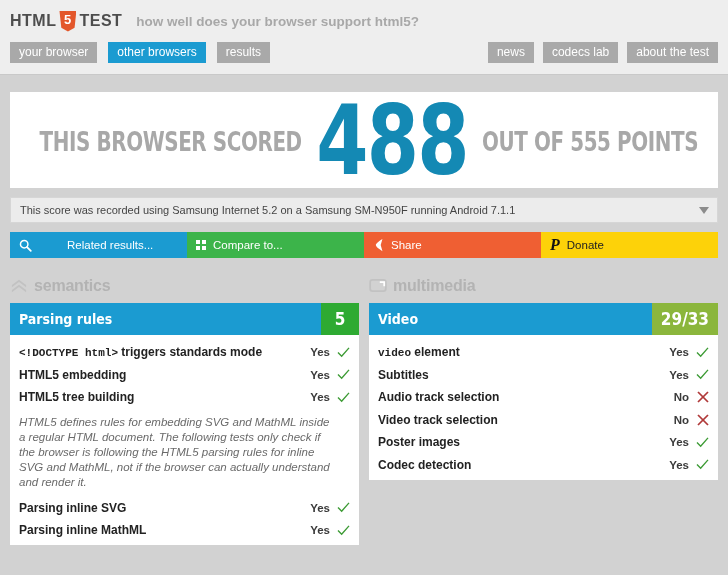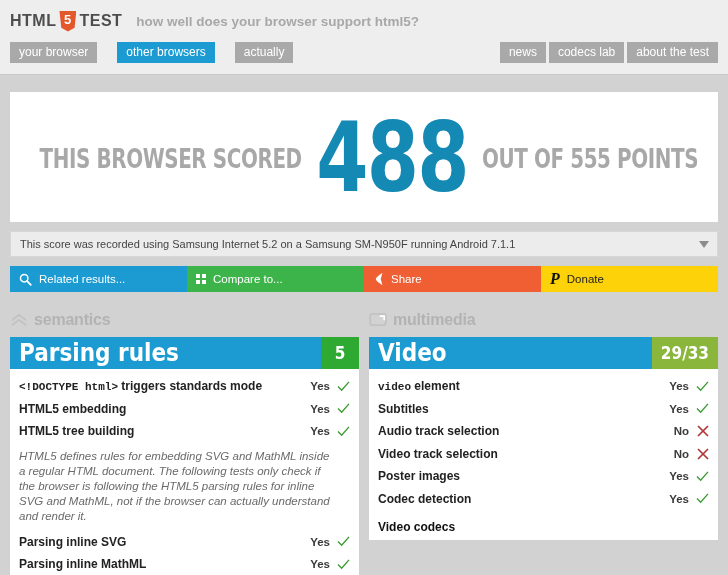--- a/index.html
+++ b/index.html
@@ -68,40 +68,40 @@
     position: absolute;
     top: 40px;
     left: 0;
     right: 0;
     height: 24px;
     padding: 0 10px;
     box-sizing: border-box;
     display: flex;
     align-items: center;
   }
-  .navleft { display: flex; gap: 20px; }
-  .navright { display: flex; gap: 3px; margin-left: auto; }
+  .navleft { display: flex; gap: 11px; }
+  .navright { display: flex; gap: 9px; margin-left: auto; }
   .navbtn {
     background: #a9a9a9;
     color: #ffffff;
     font-size: 12px;
     padding: 4px 9px 5px 9px;
     line-height: 1;
     white-space: nowrap;
     cursor: pointer;
     user-select: none;
   }
   .navbtn.active { background: #1b9bd1; }
 
   
   .content { padding: 0 10px; }
   .scorebox {
     background: #ffffff;
     margin-top: 17px;
-    height: 130px;
+    height: 96px;
     display: flex;
     align-items: center;
     justify-content: center;
     overflow: hidden;
   }
   .scoreline {
     display: flex;
     align-items: center;
     justify-content: center;
     width: 100%;
@@ -165,21 +165,21 @@
     align-items: center;
     color: #ffffff;
     font-size: 11.5px;
     padding-left: 9px;
     box-sizing: border-box;
     cursor: pointer;
     user-select: none;
     white-space: nowrap;
   }
   .action .lbl { margin-left: 7px; }
-  .a-blue { background: #1b9bd1; }
+  .a-blue { background: #1b9bd1; gap: 28px; }
   .a-green { background: #3cb44a; }
   .a-orange { background: #ef5f33; }
   .a-yellow { background: #fdd209; color: #222; }
   .ico { display: inline-flex; align-items: center; justify-content: center; }
   .ico svg { display: block; }
   .ico-grid { display: grid; grid-template-columns: 4px 4px; grid-gap: 2px; }
   .ico-grid i { width: 4px; height: 4px; background: #fff; display: block; }
   .paypal-p {
     font-family: "Liberation Serif", serif;
     font-weight: bold;
@@ -216,21 +216,21 @@
     background: #1b9bd1;
     display: flex;
     align-items: stretch;
     height: 32px;
   }
   .panel-title {
     flex: 1;
     color: #ffffff;
     font-family: "DejaVu Sans Condensed", "Liberation Sans Narrow", "Liberation Sans", sans-serif;
     font-weight: bold;
-    font-size: 24px;
+    font-size: 14px;
     display: flex;
     align-items: center;
     padding-left: 9px;
     transform-origin: left center;
     letter-spacing: 0px;
     white-space: nowrap;
   }
   .panel-score {
     display: flex;
     align-items: center;
@@ -295,21 +295,21 @@
         </span>
         <span class="lg-test">TEST</span>
       </div>
       <div class="tagline">how well does your browser support html5?</div>
     </div>
 
     <div class="navrow">
       <div class="navleft">
         <div class="navbtn">your browser</div>
         <div class="navbtn active">other browsers</div>
-        <div class="navbtn">actually</div>
+        <div class="navbtn">results</div>
       </div>
       <div class="navright">
         <div class="navbtn">news</div>
         <div class="navbtn">codecs lab</div>
         <div class="navbtn">about the test</div>
       </div>
     </div>
   </div>
 
   <div class="content">
@@ -509,21 +509,20 @@
             <div class="trow">
               <div class="tname">Codec detection</div>
               <div class="tval">Yes</div>
               <div class="mark">
                 <svg width="13" height="11" viewBox="0 0 14 12">
                     <polyline points="1,6 5,10 13,1" fill="none" stroke="#3d9b35" stroke-width="1.5"></polyline>
                   </svg>
               </div>
             </div>
 
-            <div class="subhead">Video codecs</div>
 
           </div>
         </div>
       </div>
 
     </div>
   </div>
 </div>
 
 </body></html>

